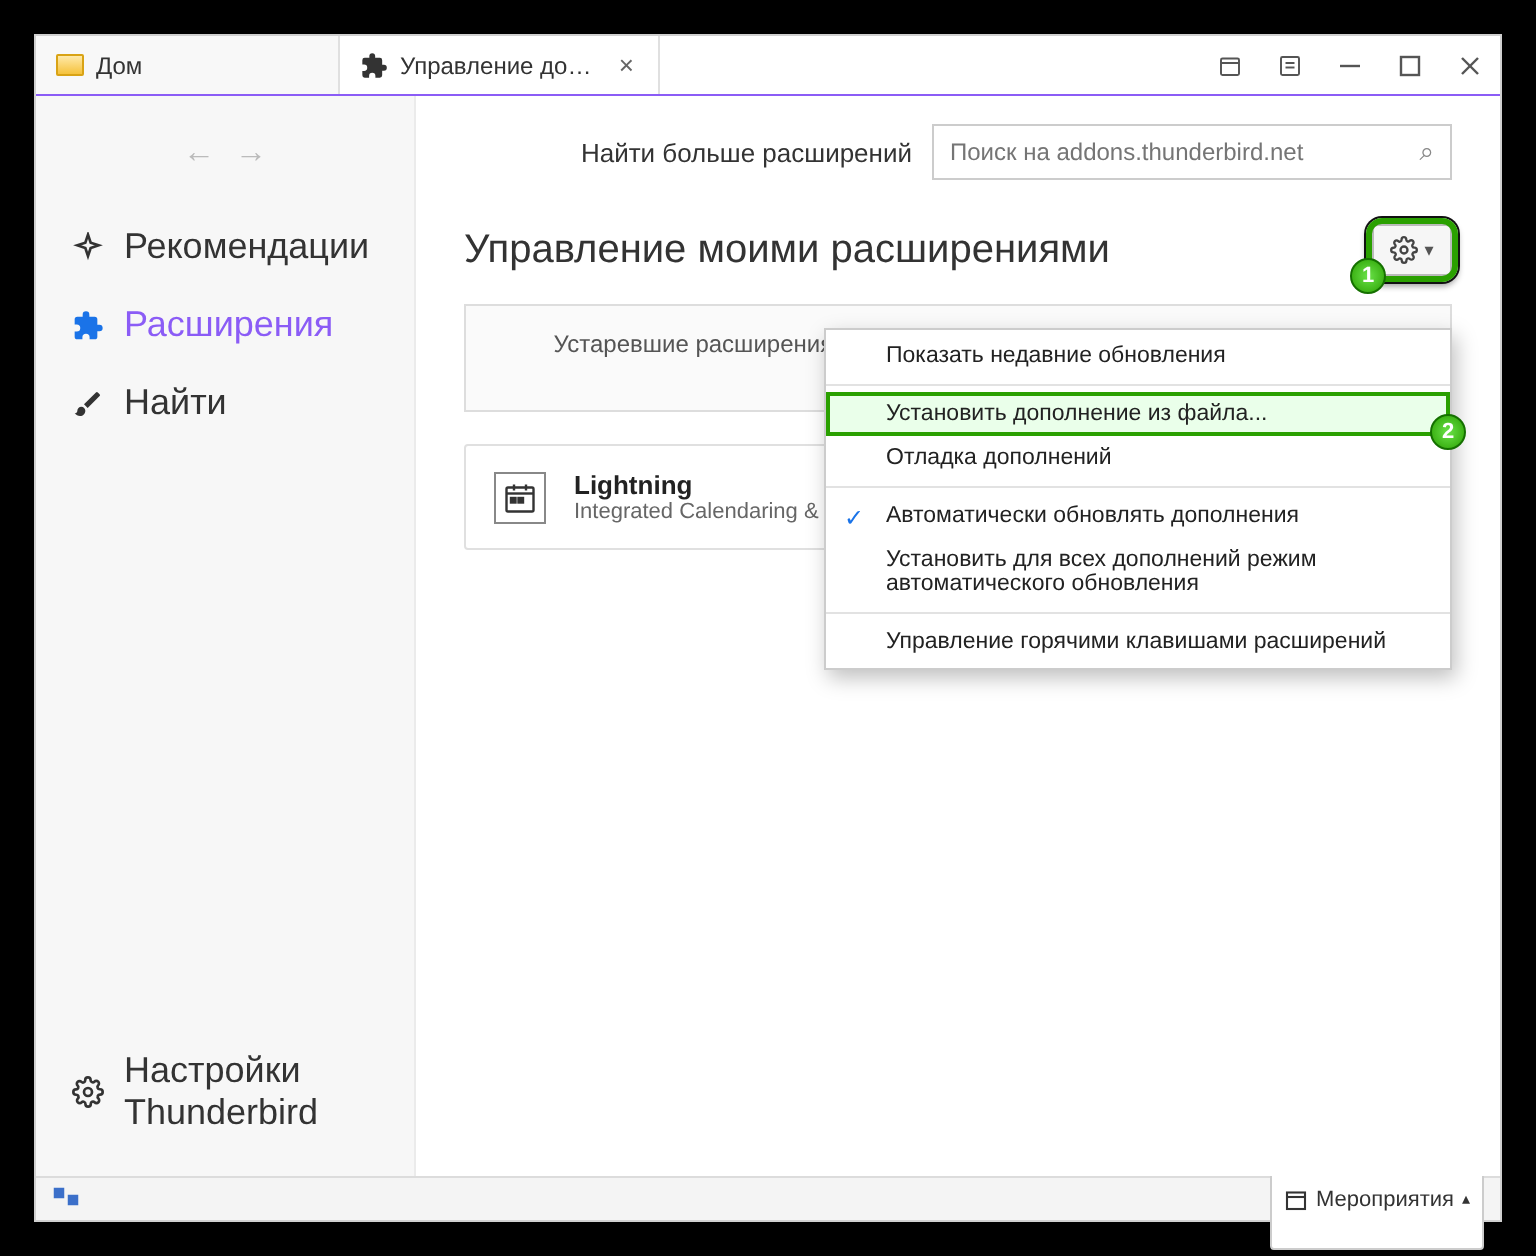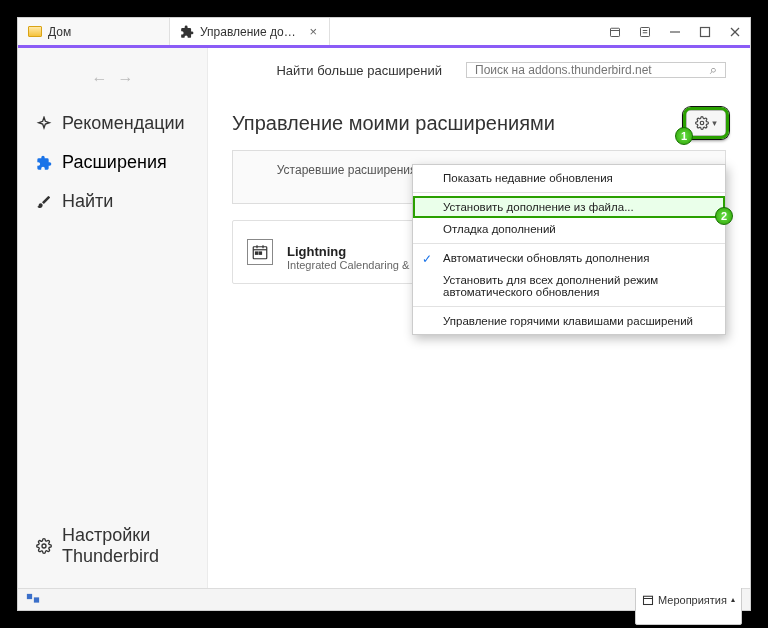--- a/index.html
+++ b/index.html
@@ -1,54 +1,54 @@
 <!DOCTYPE html>
 <html><head>
   <meta charset="utf-8">
   <style>
     * { margin: 0; padding: 0; box-sizing: border-box; font-family: "Segoe UI", Arial, sans-serif; }
     body { width: 768px; height: 628px; background: #000; overflow: hidden; position: relative; }
     .window { position: absolute; top: 18px; left: 18px; right: 18px; bottom: 18px; background: #fff; display: flex; flex-direction: column; box-shadow: 0 0 0 1px #d0d0d0; }
-    .titlebar { height: 30px; background: #fff; display: flex; align-items: stretch; border-bottom: 3px solid #8b5cf6; }
+    .titlebar { height: 30px; background: #fff; display: flex; align-items: stretch; border-bottom: 1px solid #8b5cf6; }
     .tab { display: flex; align-items: center; padding: 0 10px; gap: 6px; font-size: 12px; border-right: 1px solid #e0e0e0; min-width: 0; }
     .tab.home { background: #f8f8f8; width: 152px; }
     .tab.active { background: #fff; width: 160px; }
     .tab-icon-folder { width: 14px; height: 11px; background: linear-gradient(#ffe9a8,#f5c23c); border: 1px solid #d9a315; border-radius: 1px; flex-shrink: 0; }
     .tab-icon-puzzle { width: 14px; height: 14px; flex-shrink: 0; }
     .tab-label { white-space: nowrap; overflow: hidden; text-overflow: ellipsis; color: #333; }
     .tab-close { font-size: 13px; color: #666; padding: 0 2px; cursor: pointer; }
     .titlebar-spacer { flex: 1; }
     .winbtns { display: flex; align-items: center; }
     .winbtn { width: 30px; height: 30px; display: flex; align-items: center; justify-content: center; color: #555; font-size: 11px; }
     .winbtn svg { width: 12px; height: 12px; }
     .body { flex: 1; display: flex; min-height: 0; position: relative; }
     .sidebar { width: 190px; background: #f7f7f7; border-right: 1px solid #ebebeb; display: flex; flex-direction: column; padding-top: 10px; position: relative; }
     .navarrows { display: flex; gap: 10px; justify-content: center; padding: 10px 0 18px; color: #bbb; font-size: 16px; }
     .navitem { display: flex; align-items: center; gap: 10px; padding: 9px 18px; font-size: 18px; color: #333; cursor: pointer; }
-    .navitem.active { color: #000000; }
+    .navitem.active { color: #8b5cf6; }
     .navitem svg { width: 16px; height: 16px; flex-shrink: 0; }
     .sidebar-bottom { position: absolute; bottom: 12px; left: 0; right: 0; }
     .main { flex: 1; background: #fff; padding: 14px 24px; position: relative; overflow: hidden; }
-    .searchrow { display: flex; align-items: center; gap: 24px; margin-bottom: 32px; }
+    .searchrow { display: flex; align-items: center; gap: 10px; margin-bottom: 22px; }
     .searchlabel { font-size: 13px; color: #333; white-space: nowrap; margin-left: auto; }
-    .searchbox { flex: 0 0 260px; height: 16px; border: 1px solid #ccc; background: #fff; display: flex; align-items: center; padding: 0 8px; }
+    .searchbox { flex: 0 0 260px; height: 28px; border: 1px solid #ccc; background: #fff; display: flex; align-items: center; padding: 0 8px; }
     .searchbox input { flex: 1; border: none; outline: none; font-size: 12px; background: transparent; }
     .searchbox .sicon { color: #888; font-size: 13px; }
     .heading-row { display: flex; align-items: center; margin-bottom: 14px; }
     .heading { font-size: 20px; font-weight: 400; color: #333; flex: 1; }
     .gearbtn { width: 40px; height: 26px; border: 1px solid #bbb; border-radius: 3px; display: flex; align-items: center; justify-content: center; gap: 3px; background: #f6f6f6; position: relative; }
     .gearbtn svg { width: 14px; height: 14px; }
     .gear-highlight { position: absolute; inset: -4px; border: 3px solid #2aa000; border-radius: 8px; box-shadow: 0 0 0 1px #111, 0 2px 3px rgba(0,0,0,.4); pointer-events: none; }
     .badge-1 { position: absolute; left: -11px; bottom: -9px; width: 18px; height: 18px; border-radius: 50%; background: radial-gradient(#6be24a,#2aa000); color: #fff; font-size: 11px; font-weight: bold; display: flex; align-items: center; justify-content: center; border: 1px solid #157000; }
     .banner { border: 1px solid #ddd; background: #fafafa; padding: 12px 16px; font-size: 12px; color: #555; text-align: center; margin-bottom: 16px; }
     .addon-card { border: 1px solid #e0e0e0; border-radius: 2px; padding: 12px 14px; display: flex; align-items: center; gap: 14px; }
     .addon-icon { width: 26px; height: 26px; border: 1px solid #888; display: flex; align-items: center; justify-content: center; flex-shrink: 0; }
     .addon-icon svg { width: 18px; height: 18px; }
     .addon-text { min-width: 0; }
-    .addon-name { font-size: 13px; font-weight: 600; color: #222; margin-top: 11px; }
+    .addon-name { font-size: 13px; font-weight: 600; color: #222; }
     .addon-desc { font-size: 11px; color: #666; white-space: nowrap; overflow: hidden; text-overflow: ellipsis; }
     .menu { position: absolute; top: 116px; right: 24px; width: 314px; background: #fff; border: 1px solid #ccc; box-shadow: 2px 4px 10px rgba(0,0,0,.25); padding: 2px 0; font-size: 11.5px; }
     .menu-item { padding: 5px 14px 5px 30px; color: #222; position: relative; cursor: default; }
     .menu-item.highlighted { outline: 2px solid #2aa000; outline-offset: -2px; background: #eaffea; }
     .menu-sep { height: 1px; background: #e2e2e2; margin: 3px 0; }
     .menu-check::before { content: "✓"; position: absolute; left: 9px; color: #1a73e8; font-size: 12px; }
     .badge-2 { position: absolute; right: -8px; top: 42px; width: 18px; height: 18px; border-radius: 50%; background: radial-gradient(#6be24a,#2aa000); color: #fff; font-size: 11px; font-weight: bold; display: flex; align-items: center; justify-content: center; border: 1px solid #157000; z-index: 5; }
     .statusbar { height: 22px; background: #f4f4f4; border-top: 1px solid #dcdcdc; display: flex; align-items: center; padding: 0 8px; font-size: 11px; color: #333; }
     .statusbar .sb-icon { width: 14px; height: 14px; margin-right: 4px; }
     .statusbar-spacer { flex: 1; }

